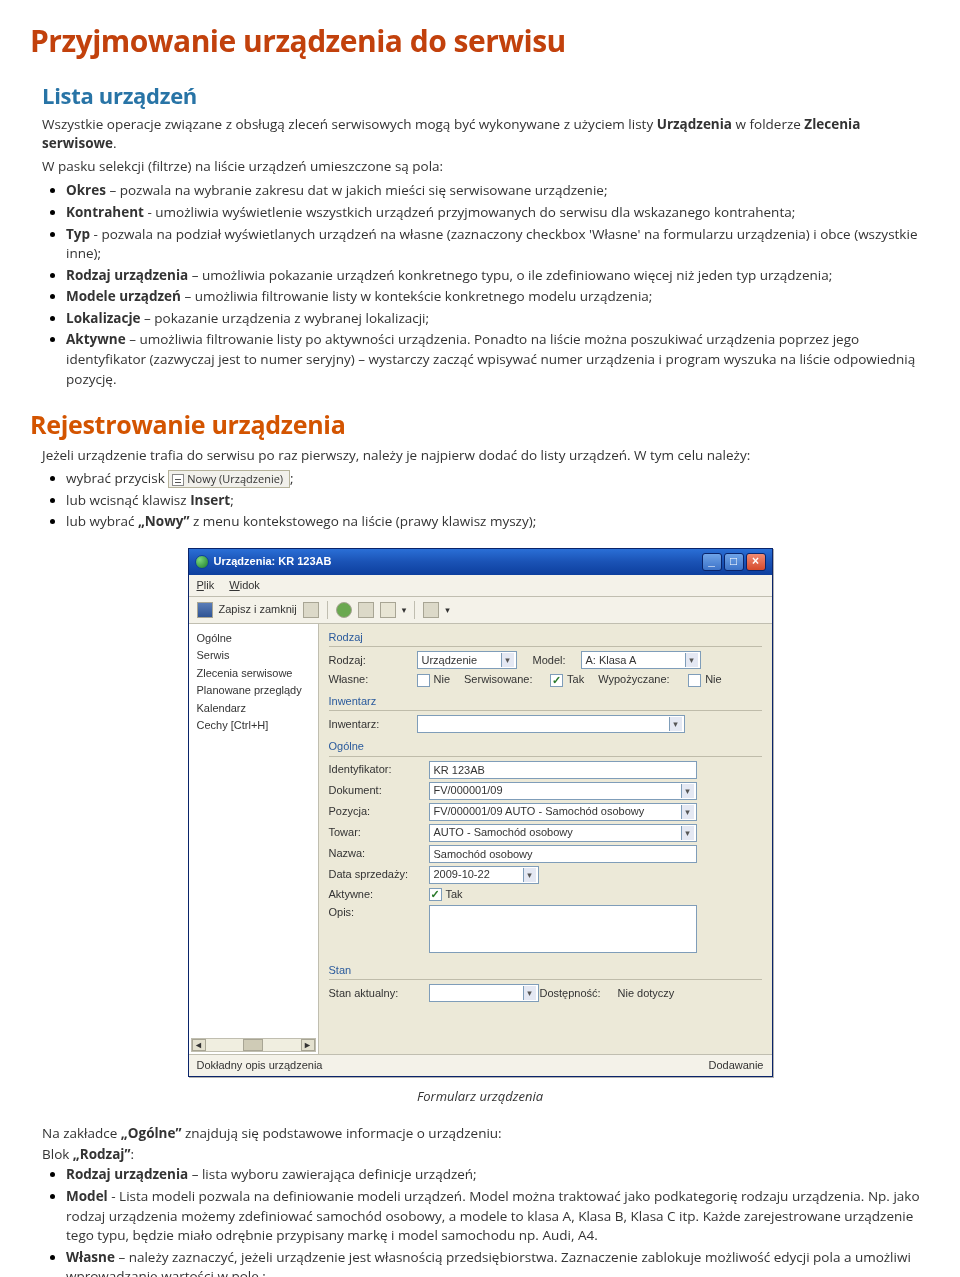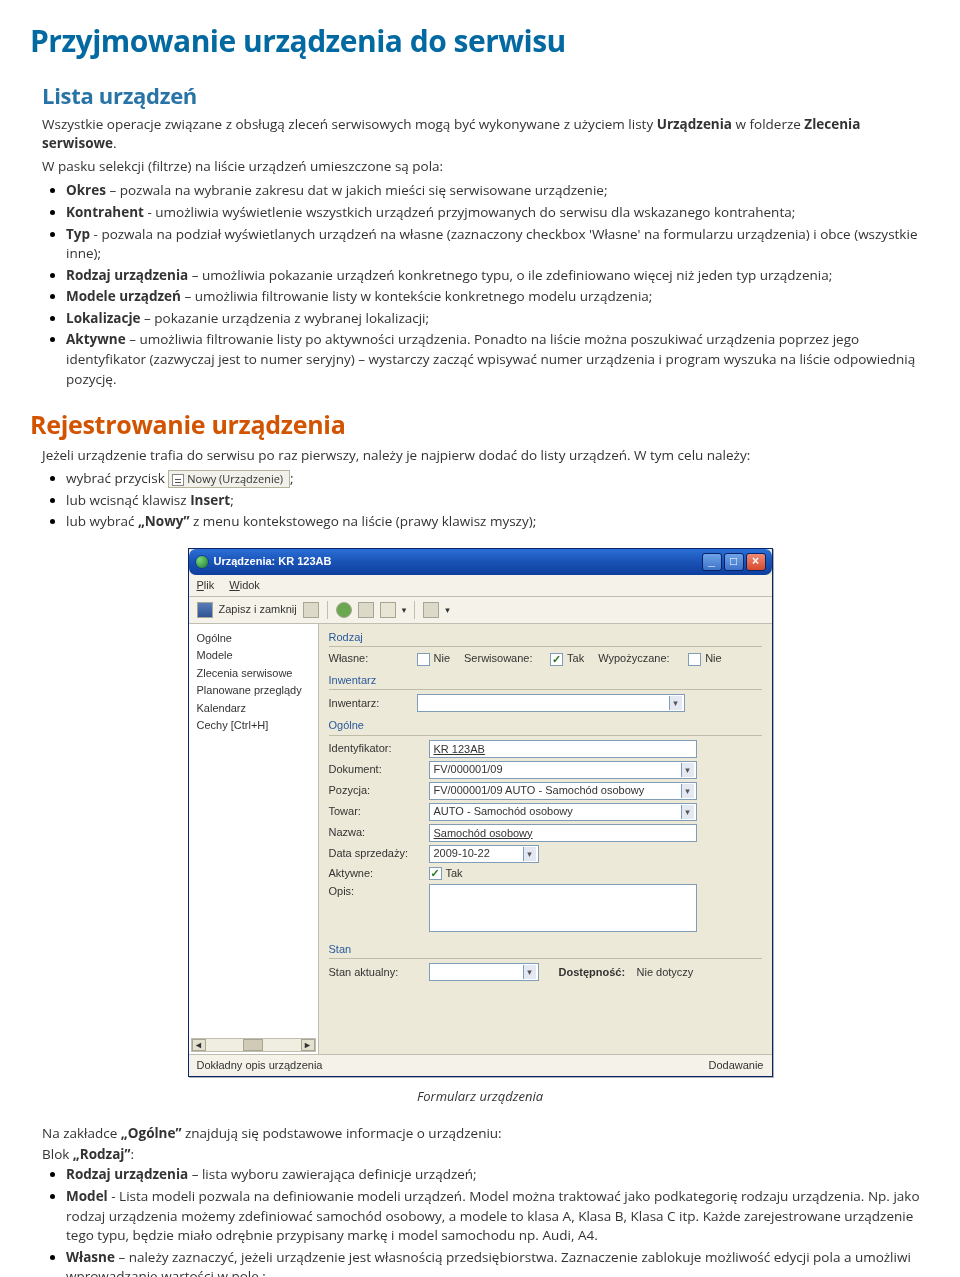--- a/index.html
+++ b/index.html
@@ -7,21 +7,21 @@
     font-family: "Segoe UI", "Open Sans", Arial, sans-serif;
     font-size: 14px;
     color: #333;
     background: #fff;
     width: 960px;
     margin: 0 auto;
     padding: 20px 30px 10px 30px;
     line-height: 1.4;
   }
   h1 {
-    color: #0369a1;
+    color: #c2410c;
     font-size: 30px;
     font-weight: 700;
     margin-bottom: 18px;
     letter-spacing: -0.5px;
   }
   h2 {
     color: #2874a6;
     font-size: 22px;
     font-weight: 700;
     margin-bottom: 4px;
@@ -91,21 +91,21 @@
     text-align:left;
     font-family: Tahoma, Arial, sans-serif;
     font-size: 11px;
     border: 1px solid #0a246a;
     background: #ece9d8;
     box-shadow: 1px 1px 0 rgba(0,0,0,.3);
   }
   .titlebar {
     background: linear-gradient(to bottom, #2a6fd6 0%, #1a52b5 50%, #0d3f9e 100%);
     color: #fff; padding: 4px 6px;
-    display:flex; align-items:center; justify-content:space-between;border-radius:7px;
+    display:flex; align-items:center; justify-content:space-between;
   }
   .titlebar .left { display:flex; align-items:center; gap:5px; font-weight:700; }
   .titlebar .globe { width:14px; height:14px; border-radius:50%; background: radial-gradient(circle at 30% 30%, #7bd97b, #1a7a2a); border:1px solid #0d3f9e; }
   .winbtns { display:flex; gap:2px; }
   .winbtn { width:20px; height:18px; background: linear-gradient(to bottom,#6fa4e8,#3c72c8); border:1px solid #0a246a; border-radius:3px; display:flex; align-items:center; justify-content:center; color:#fff; font-weight:700; font-size:12px; }
   .winbtn.close { background: linear-gradient(to bottom,#f08b73,#d64a2c); }
   .menubar { padding: 3px 8px; border-bottom:1px solid #c0beb0; background:#f4f2e9; }
   .menubar span { margin-right:12px; }
   .menubar span u { text-decoration: underline; }
   .toolbar { padding: 4px 8px; border-bottom:1px solid #c0beb0; background:#f4f2e9; display:flex; align-items:center; gap:6px; }
@@ -121,21 +121,21 @@
   .sidepanel .scroll-h { position:absolute; left:2px; right:2px; bottom:2px; height:14px; background:#f0eee0; border:1px solid #c0beb0; display:flex; justify-content:space-between; }
   .sidepanel .scroll-h .arr { width:14px; background:#e4e1cf; border:1px solid #a8a594; font-size:9px; display:flex; align-items:center; justify-content:center; }
   .sidepanel .scroll-h .thumb { flex:0 0 20px; background:#cfcbb6; border:1px solid #a8a594; }
 
   .formarea { flex:1; padding:6px 10px 6px 10px; position:relative; }
   .group { margin-bottom:6px; }
   .grouplabel { color:#2a5a9c; border-bottom:1px solid #bfbcaa; padding-bottom:1px; margin-bottom:4px; font-size:11px; }
   .row { display:flex; align-items:center; margin:3px 0; }
   .lbl { width:88px; font-size:11px; }
   .lbl.wide{ width:100px;}
-  .inp { background:#fff; border:1px solid #7f9db9; padding:1px 4px; height:18px; font-size:11px; } .inp.w260{width:268px;text-decoration:underline;}
+  .inp { background:#fff; border:1px solid #7f9db9; padding:1px 4px; height:18px; font-size:11px; } .inp.w260{width:268px;}
   .sel { background:#fff; border:1px solid #7f9db9; height:18px; font-size:11px; padding:0 14px 0 4px; position:relative; display:inline-flex; align-items:center; }
   .sel::after{ content:"▾"; position:absolute; right:2px; top:1px; color:#555; font-size:9px; background:#e4e8f3; width:12px; text-align:center; border-left:1px solid #7f9db9; height:14px; line-height:14px; }
   .chk { width:13px; height:13px; border:1px solid #7f9db9; background:#fff; display:inline-flex; align-items:center; justify-content:center; margin-right:4px; }
   .chk.checked::before{ content:"✓"; color:#2a7a2a; font-size:11px; line-height:11px; font-weight:700;}
   .opisbox { width:268px; height:48px; background:#fff; border:1px solid #7f9db9; }
   .status { border-top:1px solid #c0beb0; padding:3px 8px; display:flex; justify-content:space-between; background:#f4f2e9; font-size:11px;gap:28px; }
 
   .caption { text-align:center; font-style: italic; font-size:13px; margin:10px 0 18px; }
 
   .para2 { margin-left: 12px; font-size: 13.5px; margin-bottom: 2px; }
@@ -204,34 +204,44 @@
       <span class="tbicon"></span>
       <span class="tbicon prn"></span>
       <span style="font-size:9px;">▾</span>
       <span class="sep"></span>
       <span class="tbicon"></span>
       <span style="font-size:9px;">▾</span>
     </div>
     <div class="winbody">
       <div class="sidepanel">
         <div class="item">Ogólne</div>
-        <div class="item">Modele</div>
+        <div class="item">Serwis</div>
         <div class="item">Zlecenia serwisowe</div>
         <div class="item">Planowane przeglądy</div>
         <div class="item">Kalendarz</div>
         <div class="item">Cechy [Ctrl+H]</div>
         <div class="scroll-h">
           <span class="arr">◄</span>
           <span class="thumb"></span>
           <span class="arr">►</span>
         </div>
       </div>
       <div class="formarea">
         <div class="group">
           <div class="grouplabel">Rodzaj</div>
+          <div class="row">
+            <span class="lbl">Rodzaj:</span>
+            <span class="sel" style="width:100px">
+                <span>Urządzenie</span>
+              </span>
+            <span class="lbl" style="width:48px; margin-left:16px;">Model:</span>
+            <span class="sel" style="width:120px">
+                <span>A: Klasa A</span>
+              </span>
+          </div>
           <div class="row">
             <span class="lbl">Własne:</span>
             <span class="chk"></span>
             <span>Nie</span>
             <span class="lbl" style="width:86px; margin-left:14px;">Serwisowane:</span>
             <span class="chk checked"></span>
             <span>Tak</span>
             <span class="lbl" style="width:90px; margin-left:14px;">Wypożyczane:</span>
             <span class="chk"></span>
             <span>Nie</span>
@@ -286,21 +296,21 @@
           <div class="row" style="align-items:flex-start;">
               <span class="lbl wide">Opis:</span>
               <span class="opisbox"></span>
             </div>
         </div>
         <div class="group" style="margin-top:10px;">
           <div class="grouplabel">Stan</div>
           <div class="row">
             <span class="lbl wide">Stan aktualny:</span>
             <span class="sel" style="width:110px"></span>
-            <span class="lbl" style="width:78px; margin-left:20px;font-weight:bold;">Dostępność:</span>
+            <span class="lbl" style="width:78px; margin-left:1px;">Dostępność:</span>
             <span>Nie dotyczy</span>
           </div>
         </div>
       </div>
     </div>
     <div class="status">
       <span>Dokładny opis urządzenia</span>
       <span>Dodawanie</span>
     </div>
   </div>

